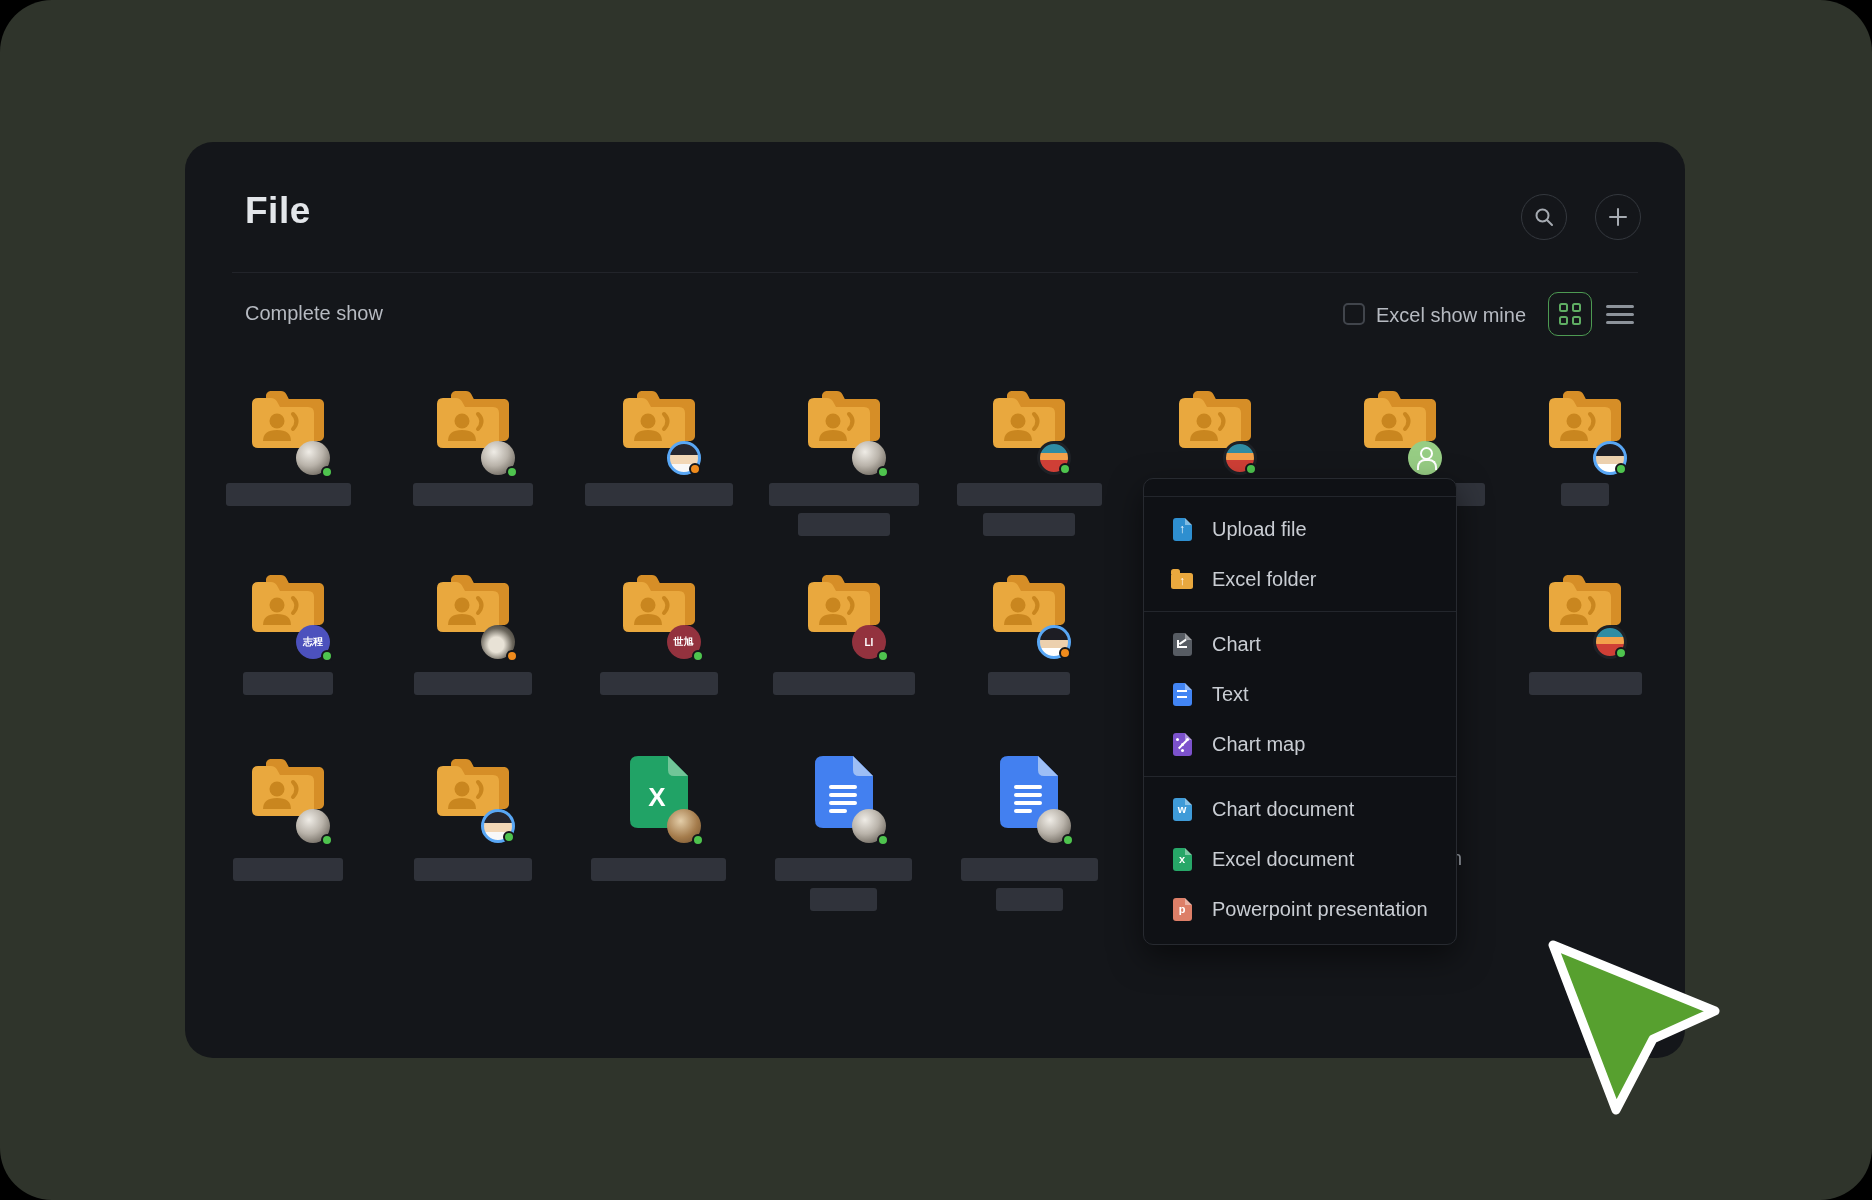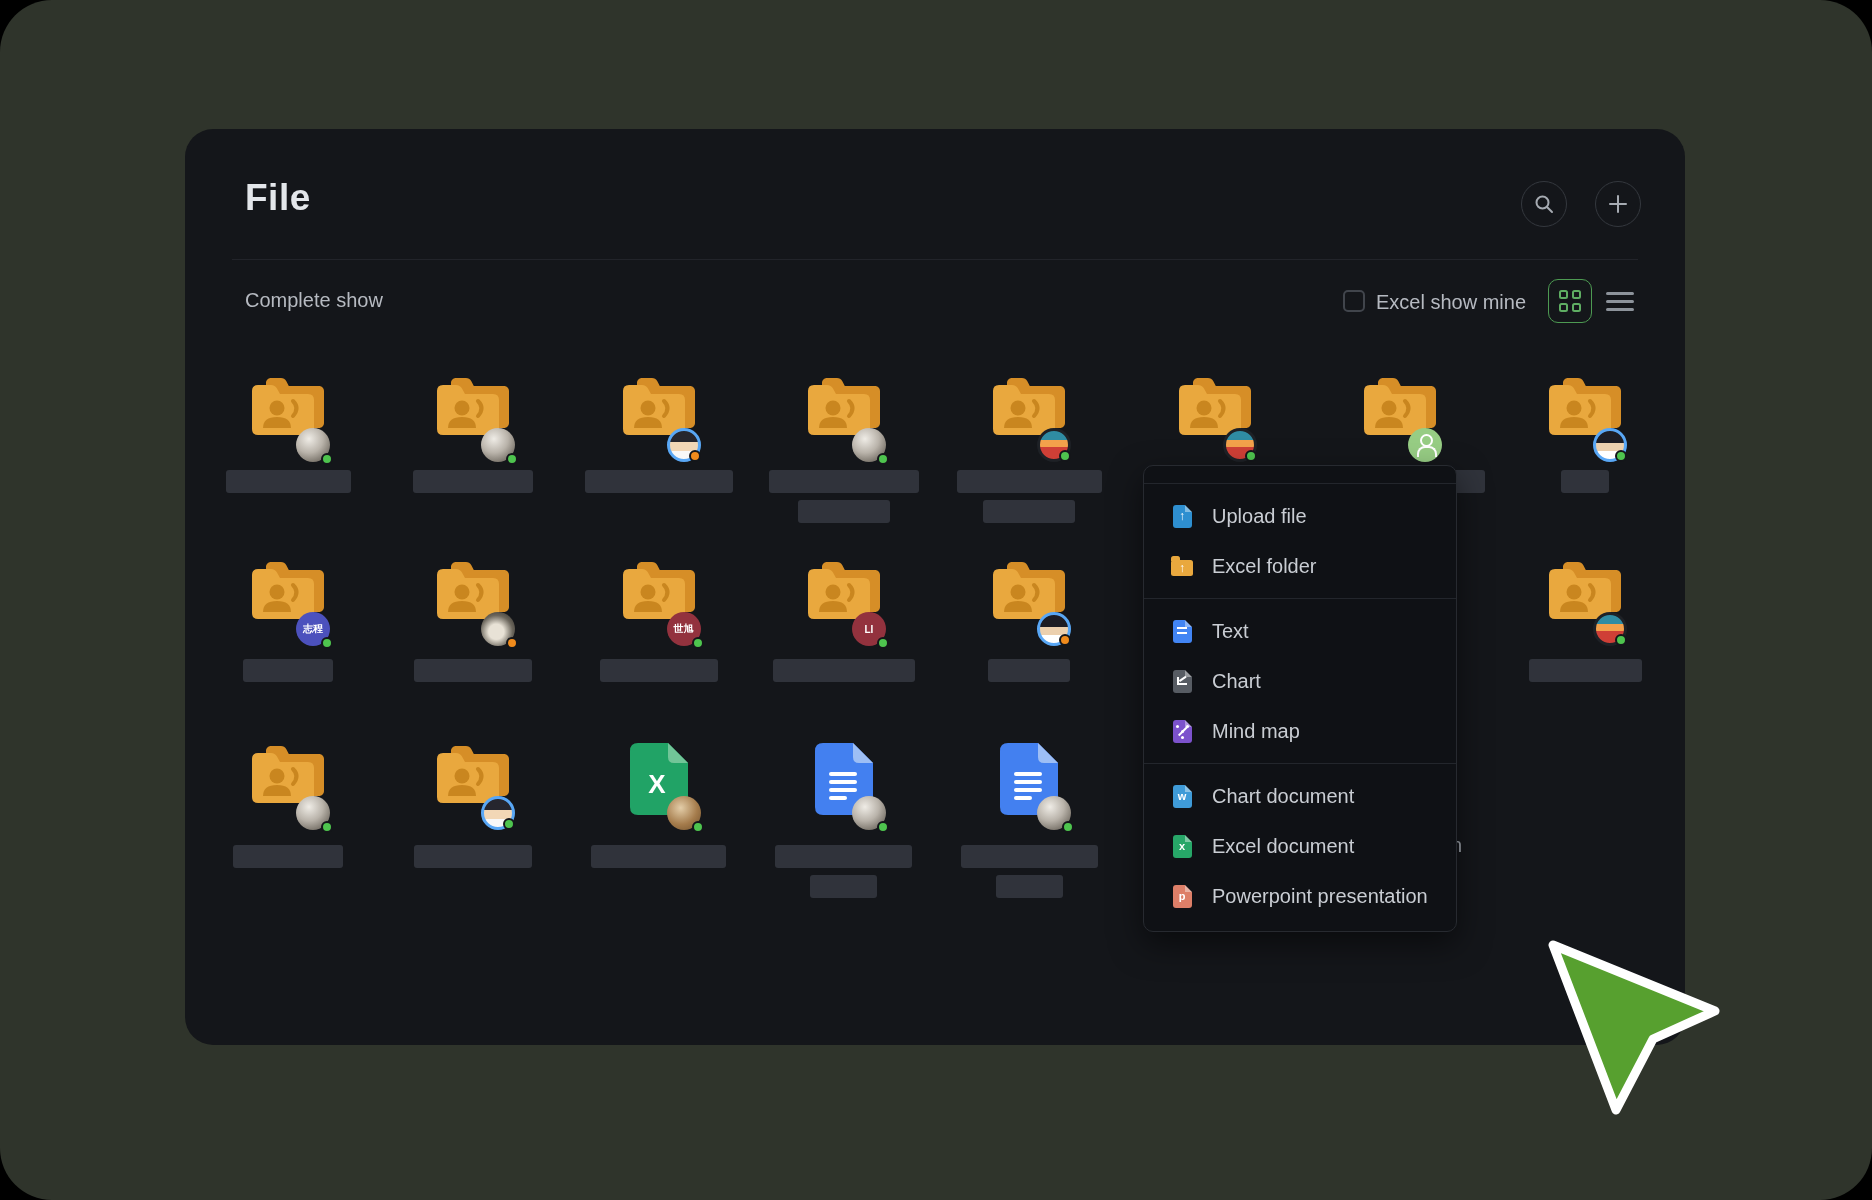--- a/index.html
+++ b/index.html
@@ -4,21 +4,21 @@
 <style>
   :root{
     --panel:#14161a; --desktop:#2f342b; --bar:#30333b; --menu-bg:#0f1115;
     --menu-border:#272a30; --divider:#22242a; --text-dim:#b6bac1; --menu-text:#c9cdd3;
   }
   *{box-sizing:border-box;}
   html,body{margin:0;padding:0;}
   body{width:1872px;height:1200px;position:relative;overflow:hidden;background:#000;
        font-family:"Liberation Sans","DejaVu Sans",sans-serif;}
   .desktop{position:absolute;inset:0;background:var(--desktop);border-radius:52px;}
-  .panel{position:absolute;left:185px;top:129px;width:1500px;height:916px;
+  .panel{position:absolute;left:185px;top:142px;width:1500px;height:916px;
          background:var(--panel);border-radius:28px;}
   .page-title{position:absolute;left:60px;top:48px;margin:0;font-size:37px;font-weight:700;
               color:#e3e6ea;letter-spacing:.5px;}
   .circle-btn{position:absolute;width:46px;height:46px;border-radius:50%;
               border:1px solid #34383e;background:transparent;display:flex;
               align-items:center;justify-content:center;cursor:pointer;padding:0;}
   .btn-search{left:1336px;top:52px;}
   .btn-add{left:1410px;top:52px;}
   .header-divider{position:absolute;left:47px;right:47px;top:130px;height:1px;background:var(--divider);}
   .section-label{position:absolute;left:60px;top:160px;font-size:20px;color:var(--text-dim);}
@@ -383,41 +383,41 @@
           <span class="mi">
             <span class="fo">
               <span class="glyph-arrow">↑</span>
             </span>
           </span>
           <span>Excel folder</span>
         </div>
         <div class="menu-divider"></div>
         <div class="menu-item">
           <span class="mi">
+            <span class="fi" style="background: rgb(87, 92, 99);">
+              <span class="glyph-chart"></span>
+            </span>
+          </span>
+          <span>Chart</span>
+        </div>
+        <div class="menu-item">
+          <span class="mi">
             <span class="fi" style="background: rgb(66, 133, 244);">
               <span class="glyph-lines"></span>
             </span>
           </span>
           <span>Text</span>
         </div>
         <div class="menu-item">
           <span class="mi">
-            <span class="fi" style="background: rgb(87, 92, 99);">
-              <span class="glyph-chart"></span>
-            </span>
-          </span>
-          <span>Chart</span>
-        </div>
-        <div class="menu-item">
-          <span class="mi">
             <span class="fi" style="background: rgb(124, 82, 204);">
               <span class="glyph-branches"></span>
             </span>
           </span>
-          <span>Mind map</span>
+          <span>Chart map</span>
         </div>
         <div class="menu-divider"></div>
         <div class="menu-item">
           <span class="mi">
             <span class="fi" style="background: rgb(63, 155, 216);">
               <span class="glyph-letter">w</span>
             </span>
           </span>
           <span>Chart document</span>
         </div>

